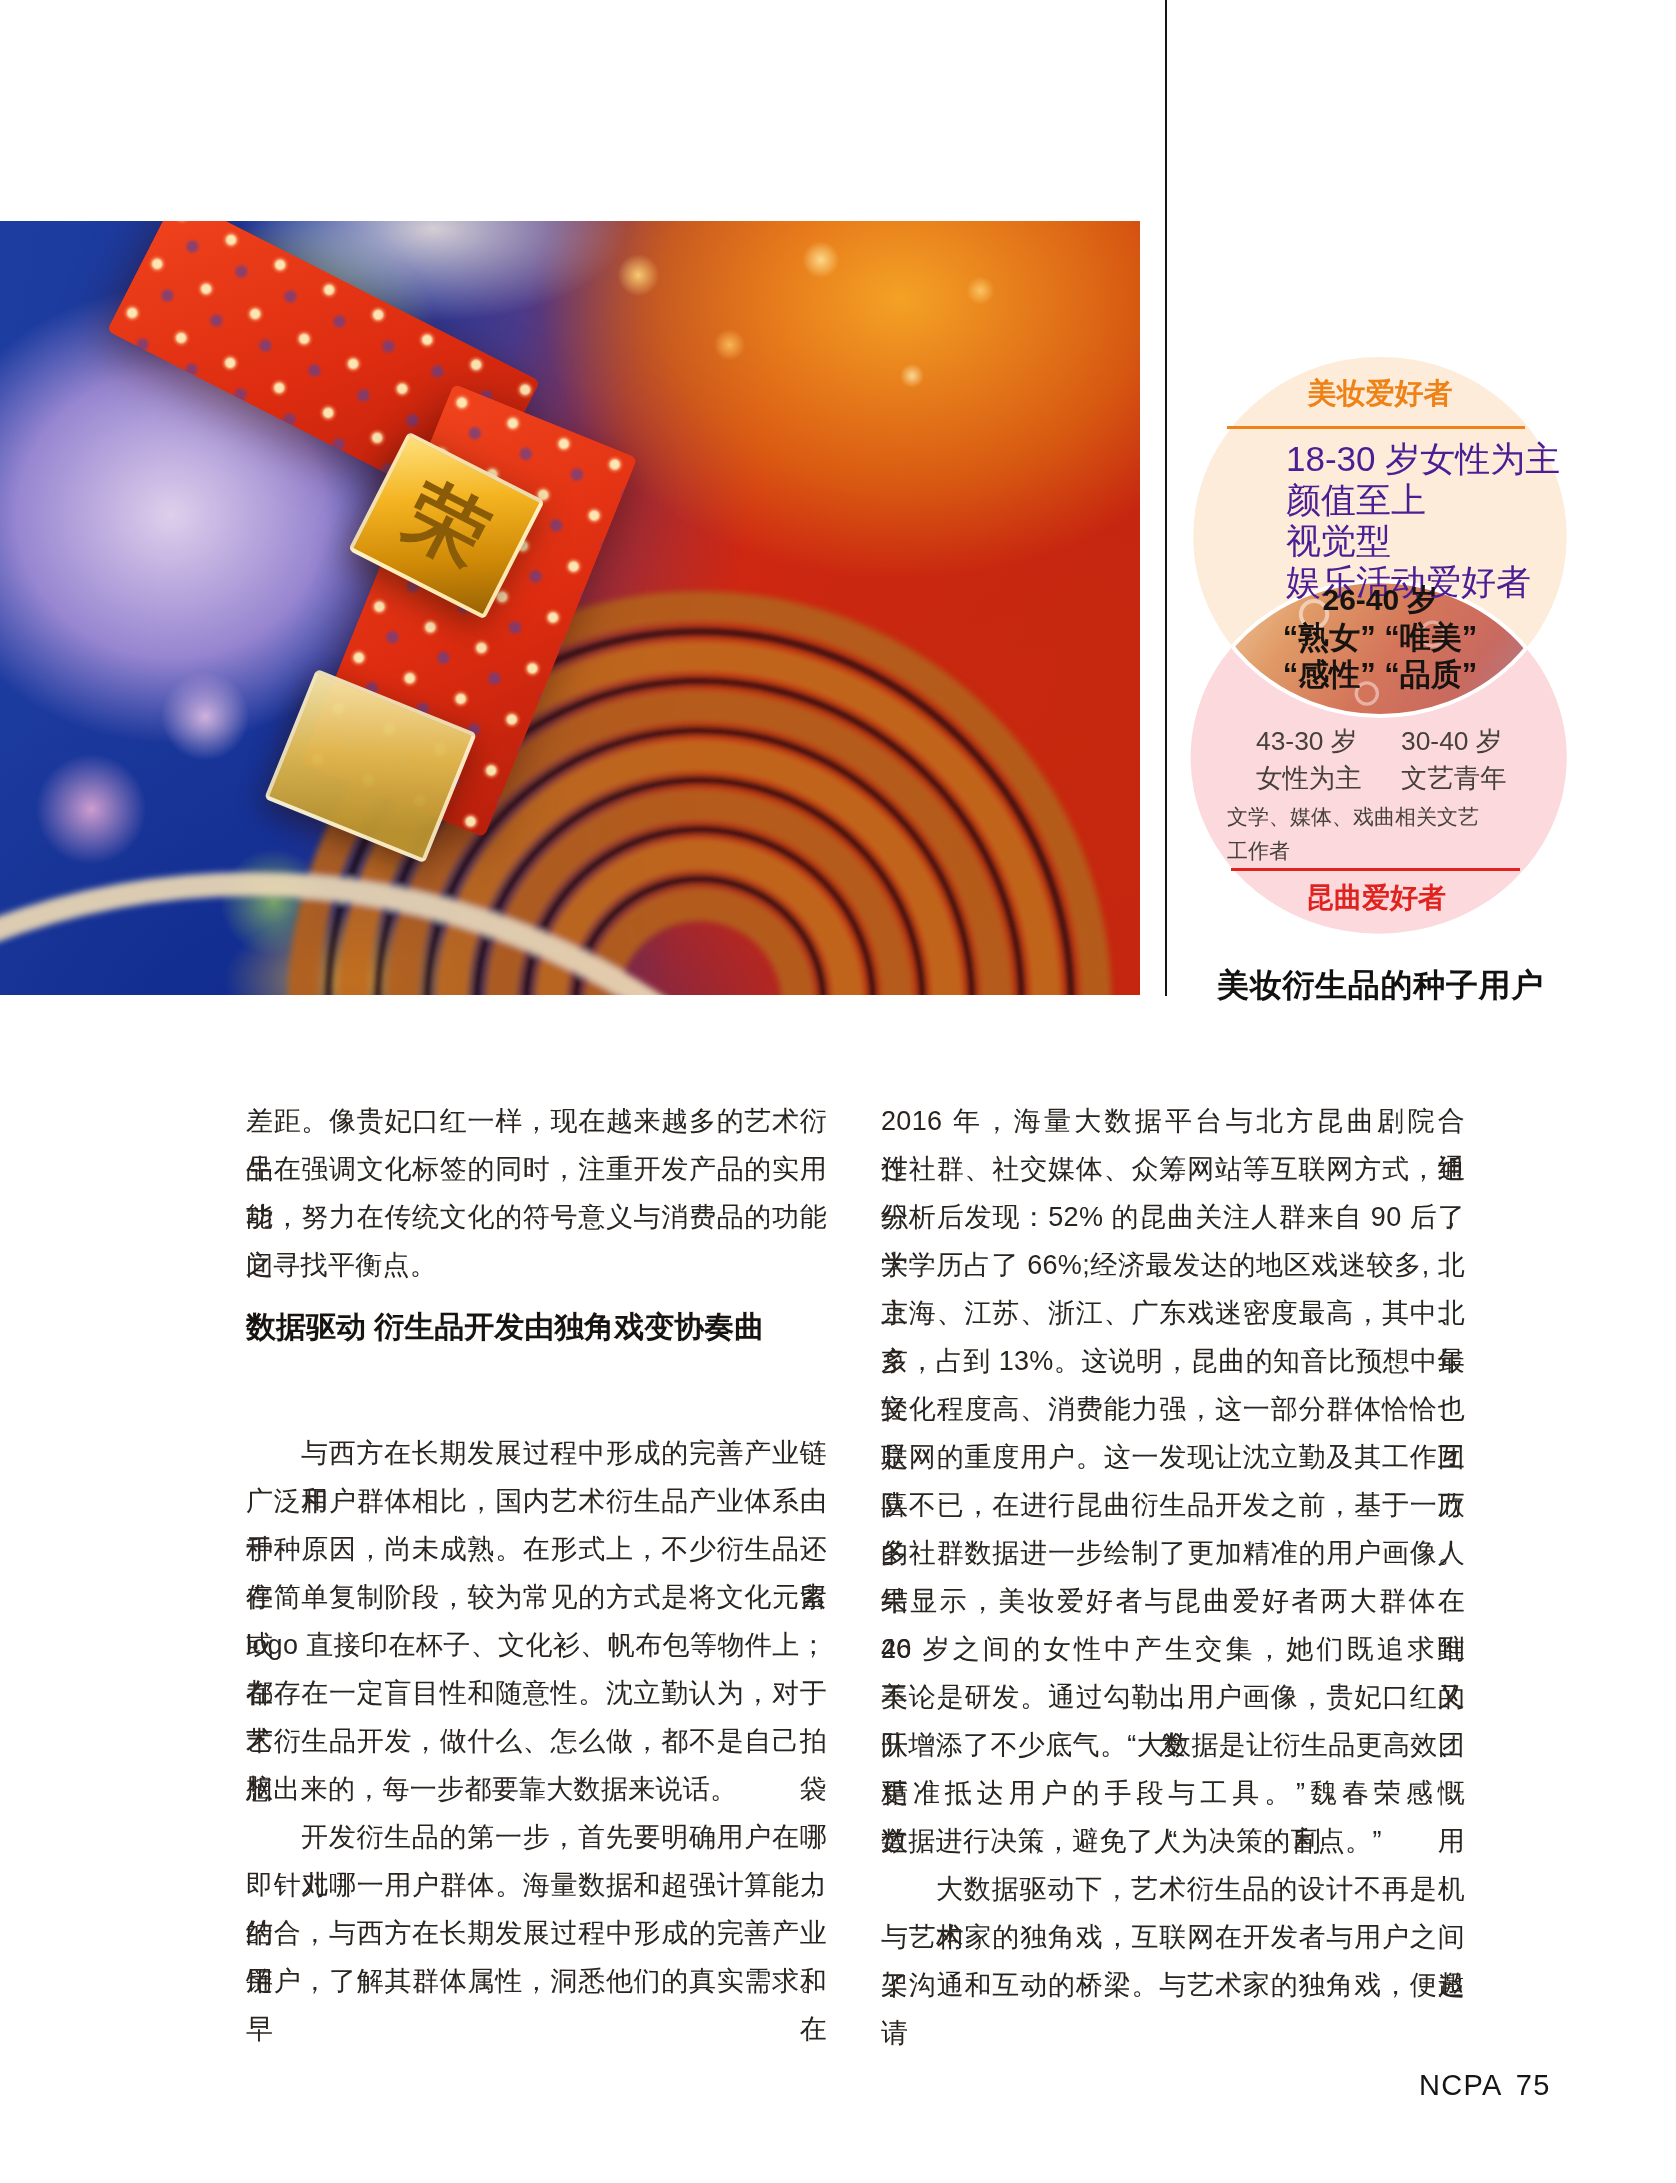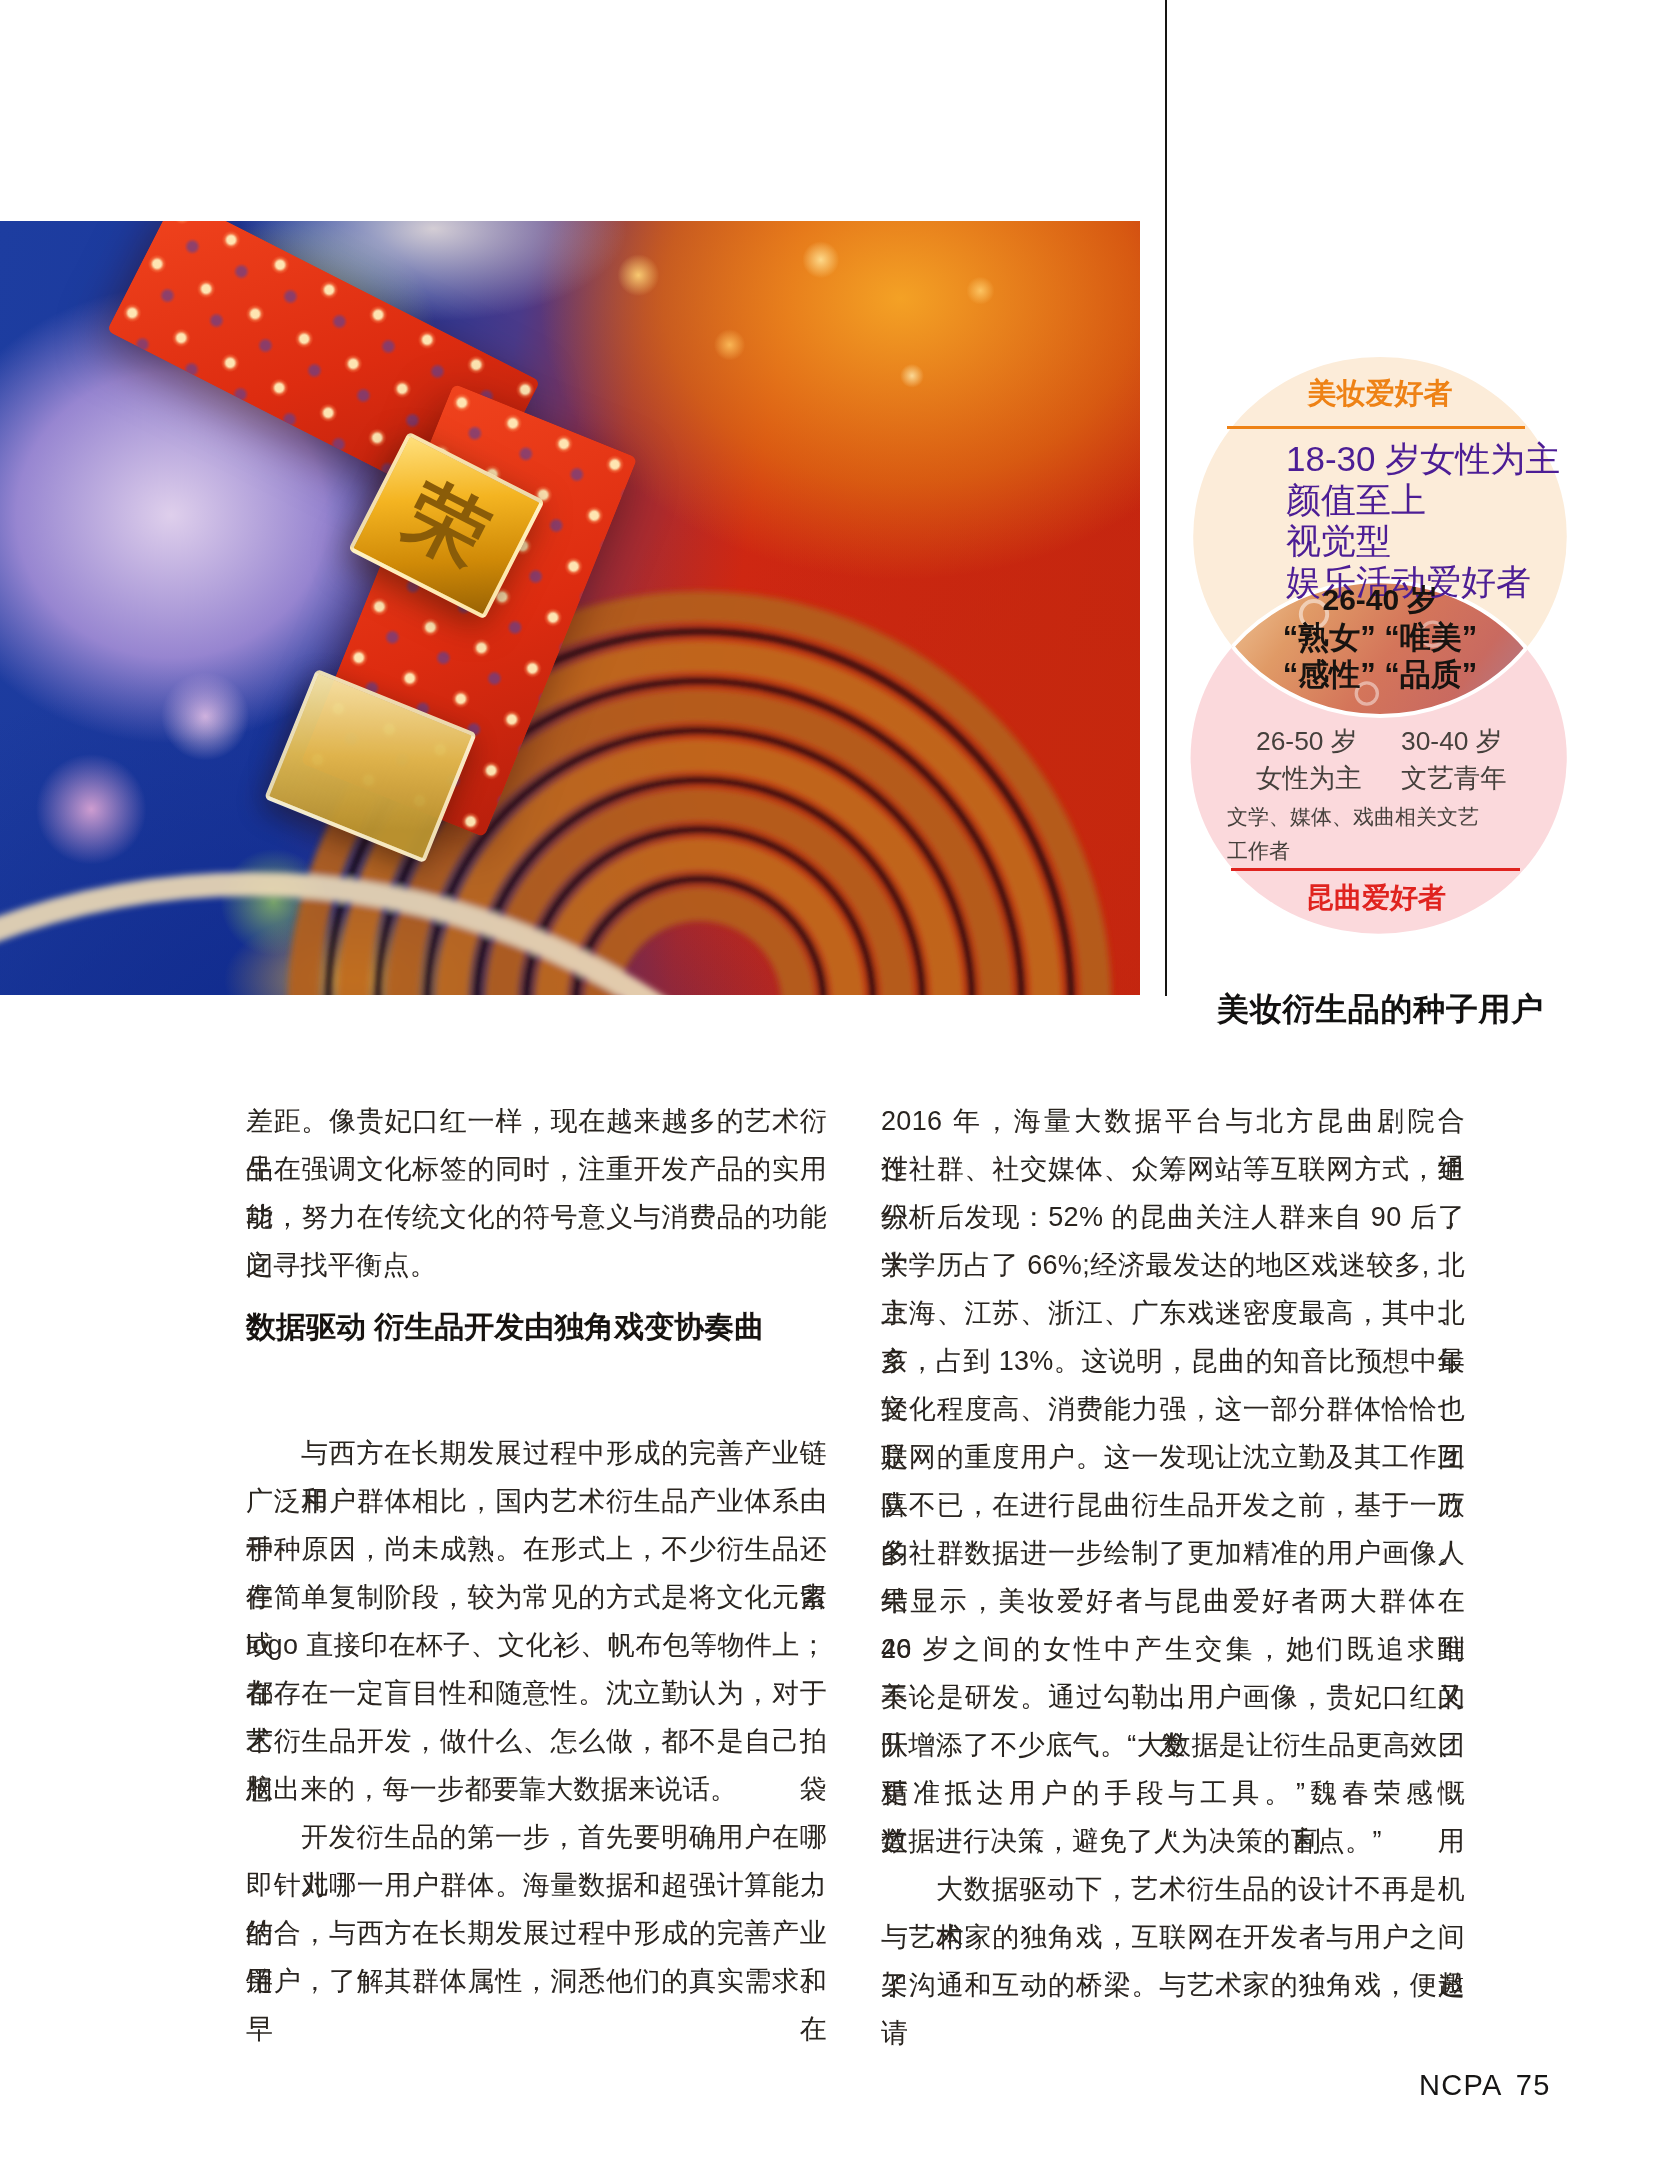--- a/index.html
+++ b/index.html
@@ -56,21 +56,21 @@
   .d-items div{height:41px;line-height:41px;}
   .lens-line{width:370px;left:1195px;text-align:center;font-weight:700;color:#171310;height:40px;line-height:40px;}
   .k-col{top:723px;width:145px;font-size:26.4px;color:#45403c;}
   .k-col div{height:37px;line-height:37px;}
   .k-wide{left:1227px;top:800px;width:310px;font-size:21px;color:#45403c;}
   .k-wide div{height:34px;line-height:34px;}
   .d-rule-r{left:1231px;top:868px;width:289px;height:2.6px;}
   .k-title{left:1211px;top:879px;width:330px;height:37px;line-height:37px;text-align:center;
     font-size:28px;font-weight:700;}
   .d-caption{left:1217px;top:965px;width:370px;height:40px;line-height:40px;
-    font-size:32px;font-weight:700;color:#121110;letter-spacing:0.7px;margin-top:24px;}
+    font-size:32px;font-weight:700;color:#121110;letter-spacing:0.7px;}
 
   
   .col{width:581px;}
   .bline{height:48px;line-height:48px;font-size:27px;color:#29241f;letter-spacing:0.3px;
     text-align:justify;text-align-last:justify;}
   .bline.ind{padding-left:55px;}
   .bline.endl{text-align-last:left;}
   .a-heading{left:246px;top:1303px;width:594px;height:48px;line-height:48px;
     font-size:30px;font-weight:700;color:#171310;}
 
@@ -157,21 +157,21 @@
   <div class="abs d-items">
     <div>18-30 岁女性为主</div>
     <div>颜值至上</div>
     <div>视觉型</div>
     <div>娱乐活动爱好者</div>
   </div>
   <div class="abs lens-line" style="top:580px;font-size:30px">26-40 岁</div>
   <div class="abs lens-line" style="top:618px;font-size:31px">“熟女” “唯美”</div>
   <div class="abs lens-line" style="top:655px;font-size:31px">“感性” “品质”</div>
   <div class="abs k-col" style="left:1256px">
-    <div>26-50 岁</div>
+    <div>43-30 岁</div>
     <div>女性为主</div>
   </div>
   <div class="abs k-col" style="left:1401px">
     <div>30-40 岁</div>
     <div>文艺青年</div>
   </div>
   <div class="abs k-wide">
     <div>文学、媒体、戏曲相关文艺</div>
     <div>工作者</div>
   </div>

